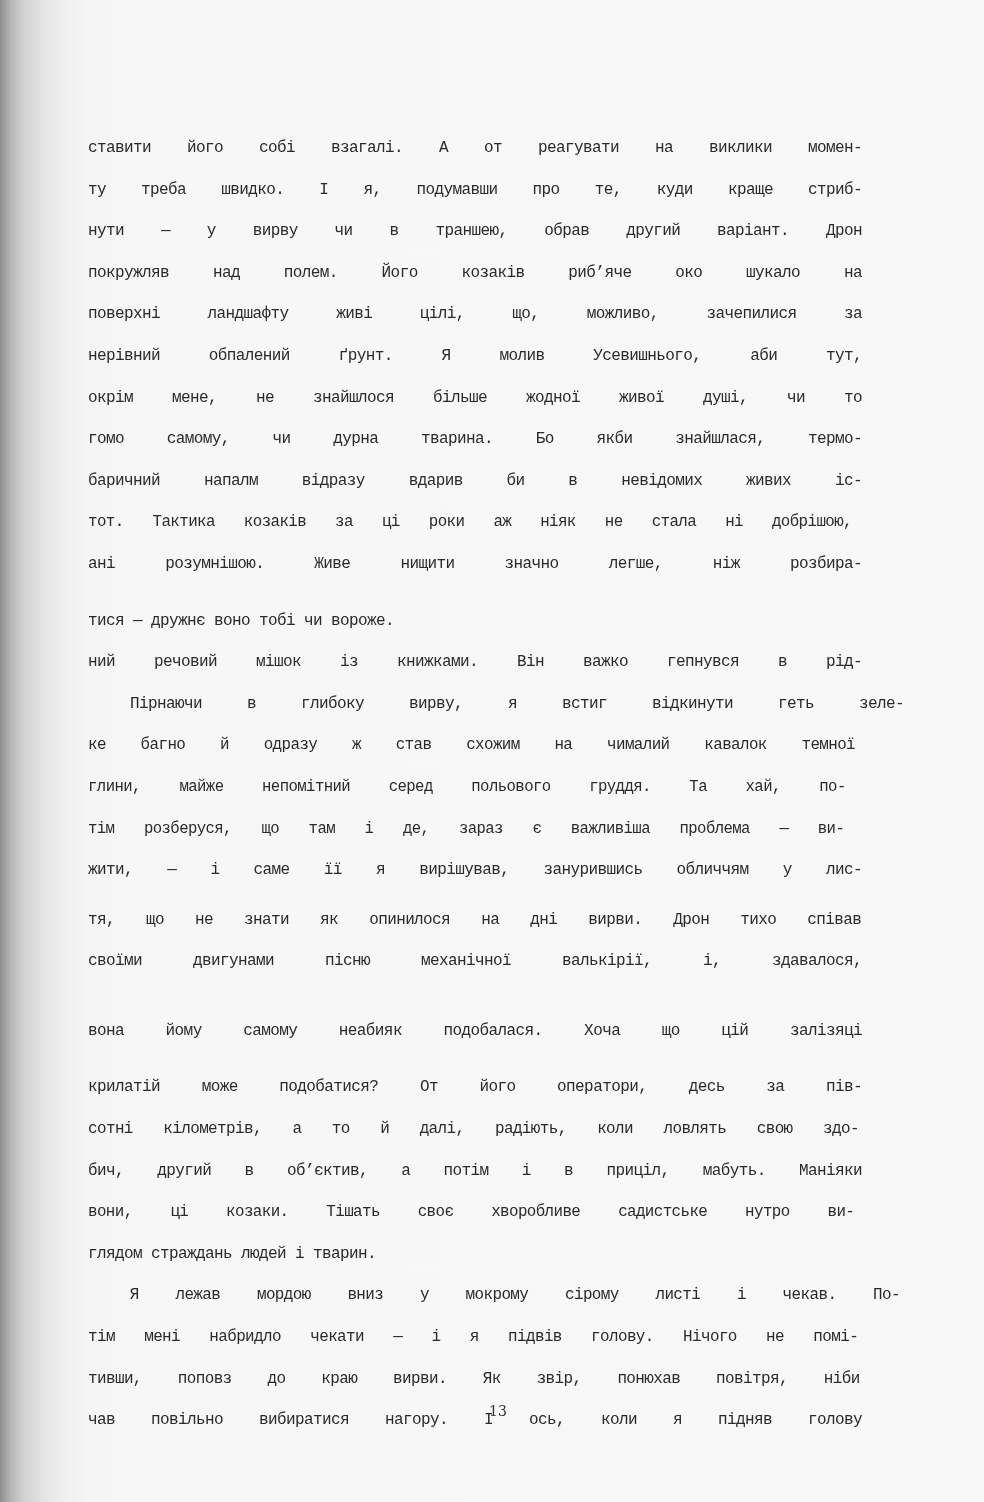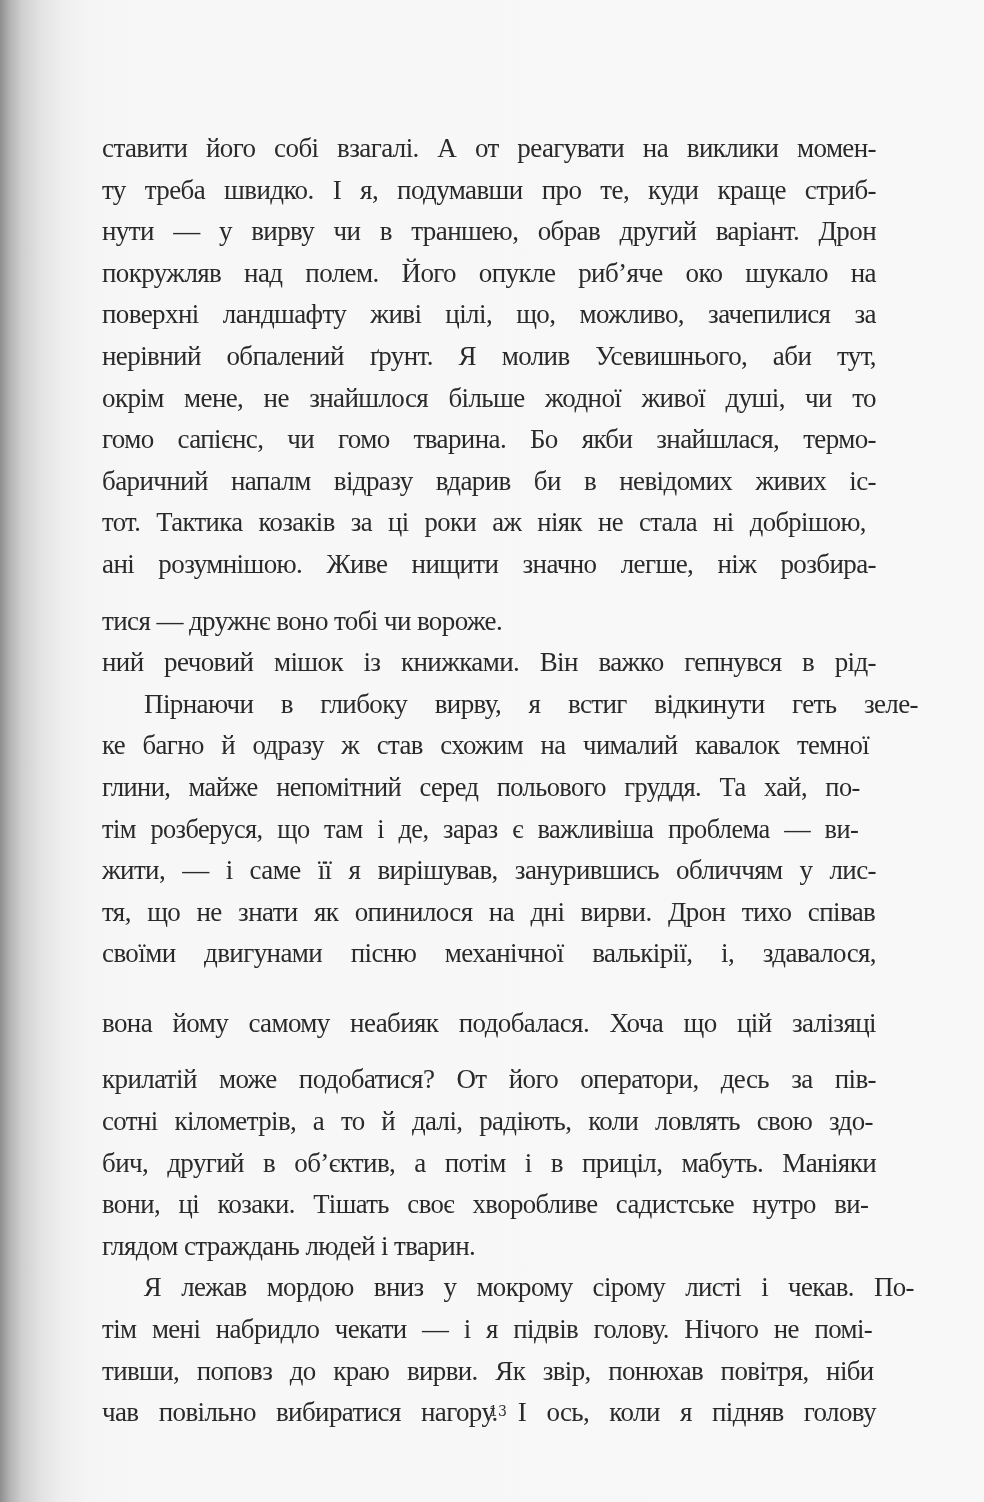--- a/index.html
+++ b/index.html
@@ -8,25 +8,25 @@
     background: #f6f6f6;
     position: relative;
   }
   .page {
     position: absolute; inset: 0;
     background:
       linear-gradient(to right, #8e8e8e 0px, #b4b4b4 10px, #cfcfcf 22px, #e2e2e2 40px, #eeeeee 60px, #f5f5f5 90px, #f7f7f7 140px, #f8f8f8 100%);
   }
   .text-block {
     position: absolute;
-    left: 102px;
+    left: 88px;
     top: 128px;
     width: 774px;
-    font-family: Liberation Serif, serif;
-    font-size: 27px;
+    font-family: Liberation Mono, monospace;
+    font-size: 16px;
     line-height: 41.6px;
     color: #2a2a2a;
     letter-spacing: -0.6px;
   }
   .line {
     display: block;
     white-space: nowrap;
     text-align: justify;
     text-align-last: justify;
     height: 41.6px;
@@ -47,39 +47,39 @@
 </head>
 <body>
 
 <div class="page">
   <div class="text-block">
 
     <div>
       <span class="line" style="display: block; width: 774px;">ставити його собі взагалі. А от реагувати на виклики момен-</span>
       <span class="line" style="display: block; width: 774px;">ту треба швидко. І я, подумавши про те, куди краще стриб-</span>
       <span class="line" style="display: block; width: 774px;">нути — у вирву чи в траншею, обрав другий варіант. Дрон</span>
-      <span class="line" style="display: block; width: 774px;">покружляв над полем. Його опукле риб’яче око шукало на</span>
+      <span class="line" style="display: block; width: 774px;">покружляв над полем. Його козаків риб’яче око шукало на</span>
       <span class="line" style="display: block; width: 774px;">поверхні ландшафту живі цілі, що, можливо, зачепилися за</span>
       <span class="line" style="display: block; width: 774px;">нерівний обпалений ґрунт. Я молив Усевишнього, аби тут,</span>
       <span class="line" style="display: block; width: 774px;">окрім мене, не знайшлося більше жодної живої душі, чи то</span>
-      <span class="line" style="display: block; width: 774px;">гомо сапієнс, чи гомо тварина. Бо якби знайшлася, термо-</span>
+      <span class="line" style="display: block; width: 774px;">гомо самому, чи дурна тварина. Бо якби знайшлася, термо-</span>
       <span class="line" style="display: block; width: 774px;">баричний напалм відразу вдарив би в невідомих живих іс-</span>
       <span class="line" style="display: block; width: 774px; transform-origin: left center; transform: scaleX(0.987);">тот. Тактика козаків за ці роки аж ніяк не стала ні добрішою,</span>
       <span class="line" style="display: block; width: 774px;">ані розумнішою. Живе нищити значно легше, ніж розбира-</span>
       <span class="line last" style="display: block; width: 774px; margin-top: 15px;">тися — дружнє воно тобі чи вороже.</span>
     </div>
 
     <div>
       <span class="line" style="display: block; width: 774px;">ний речовий мішок із книжками. Він важко гепнувся в рід-</span>
       <span class="line indent" style="display: block; width: 774px;">Пірнаючи в глибоку вирву, я встиг відкинути геть зеле-</span>
       <span class="line" style="display: block; width: 774px; transform-origin: left center; transform: scaleX(0.991);">ке багно й одразу ж став схожим на чималий кавалок темної</span>
       <span class="line" style="display: block; width: 774px; transform-origin: left center; transform: scaleX(0.979);">глини, майже непомітний серед польового груддя. Та хай, по-</span>
       <span class="line" style="display: block; width: 774px; transform-origin: left center; transform: scaleX(0.977);">тім розберуся, що там і де, зараз є важливіша проблема — ви-</span>
       <span class="line" style="display: block; width: 774px;">жити, — і саме її я вирішував, занурившись обличчям у лис-</span>
-      <span class="line" style="display: block; width: 774px; transform-origin: left center; transform: scaleX(0.999);">тя, що не знати як опинилося на дні вирви. Дрон тихо співав</span>
+      <span class="line" style="display: block; width: 774px; transform-origin: left center; transform: scaleX(0.999); margin-top: 8px;">тя, що не знати як опинилося на дні вирви. Дрон тихо співав</span>
       <span class="line" style="display: block; width: 774px;">своїми двигунами пісню механічної валькірії, і, здавалося,</span>
       <span class="line" style="display: block; width: 774px; margin-top: 28px;">вона йому самому неабияк подобалася. Хоча що цій залізяці</span>
       <span class="line" style="display: block; width: 774px; margin-top: 15px;">крилатій може подобатися? От його оператори, десь за пів-</span>
       <span class="line" style="display: block; width: 774px; transform-origin: left center; transform: scaleX(0.996);">сотні кілометрів, а то й далі, радіють, коли ловлять свою здо-</span>
       <span class="line" style="display: block; width: 774px;">бич, другий в об’єктив, а потім і в приціл, мабуть. Маніяки</span>
       <span class="line" style="display: block; width: 774px; transform-origin: left center; transform: scaleX(0.99);">вони, ці козаки. Тішать своє хворобливе садистське нутро ви-</span>
       <span class="line last" style="display: block; width: 774px;">глядом страждань людей і тварин.</span>
     </div>
 
     <div>

